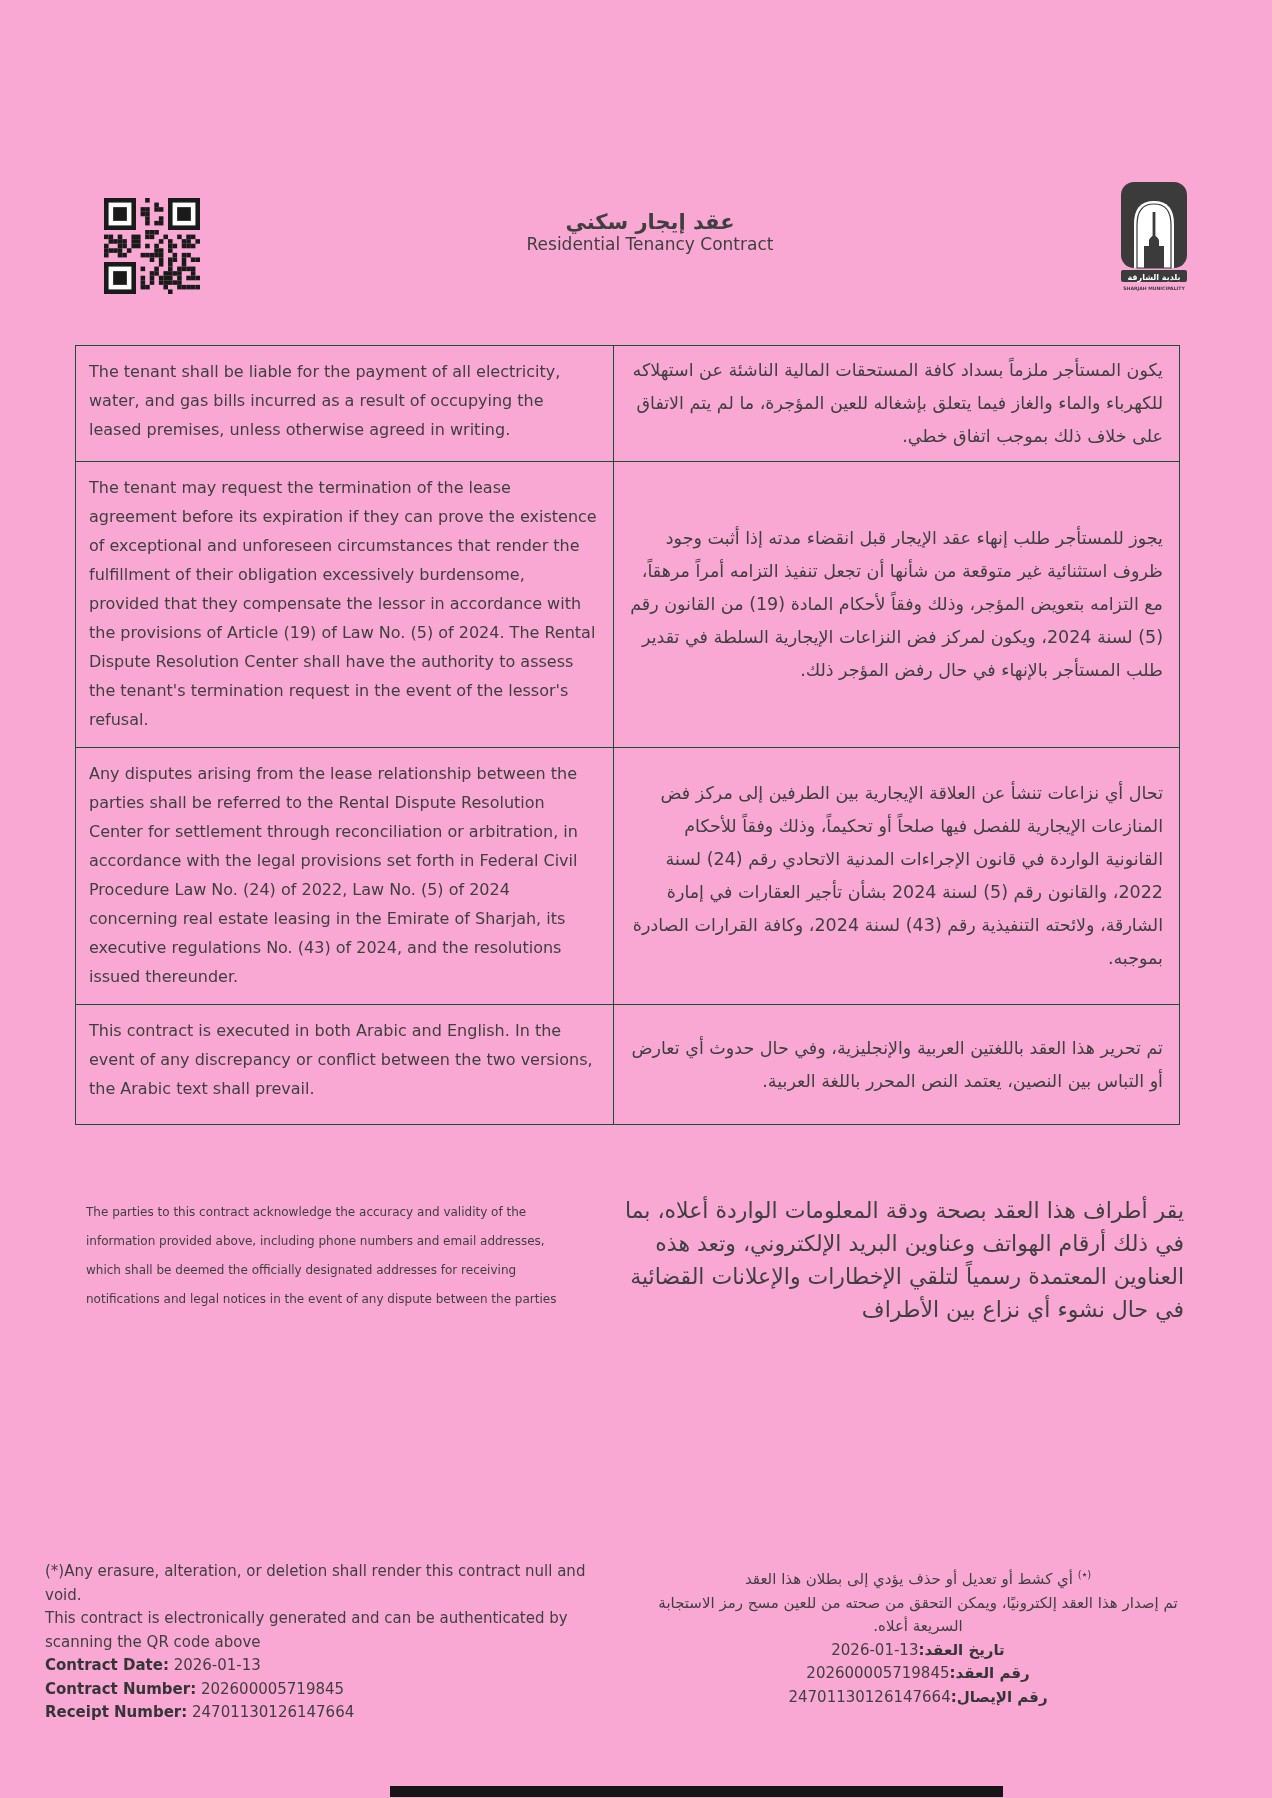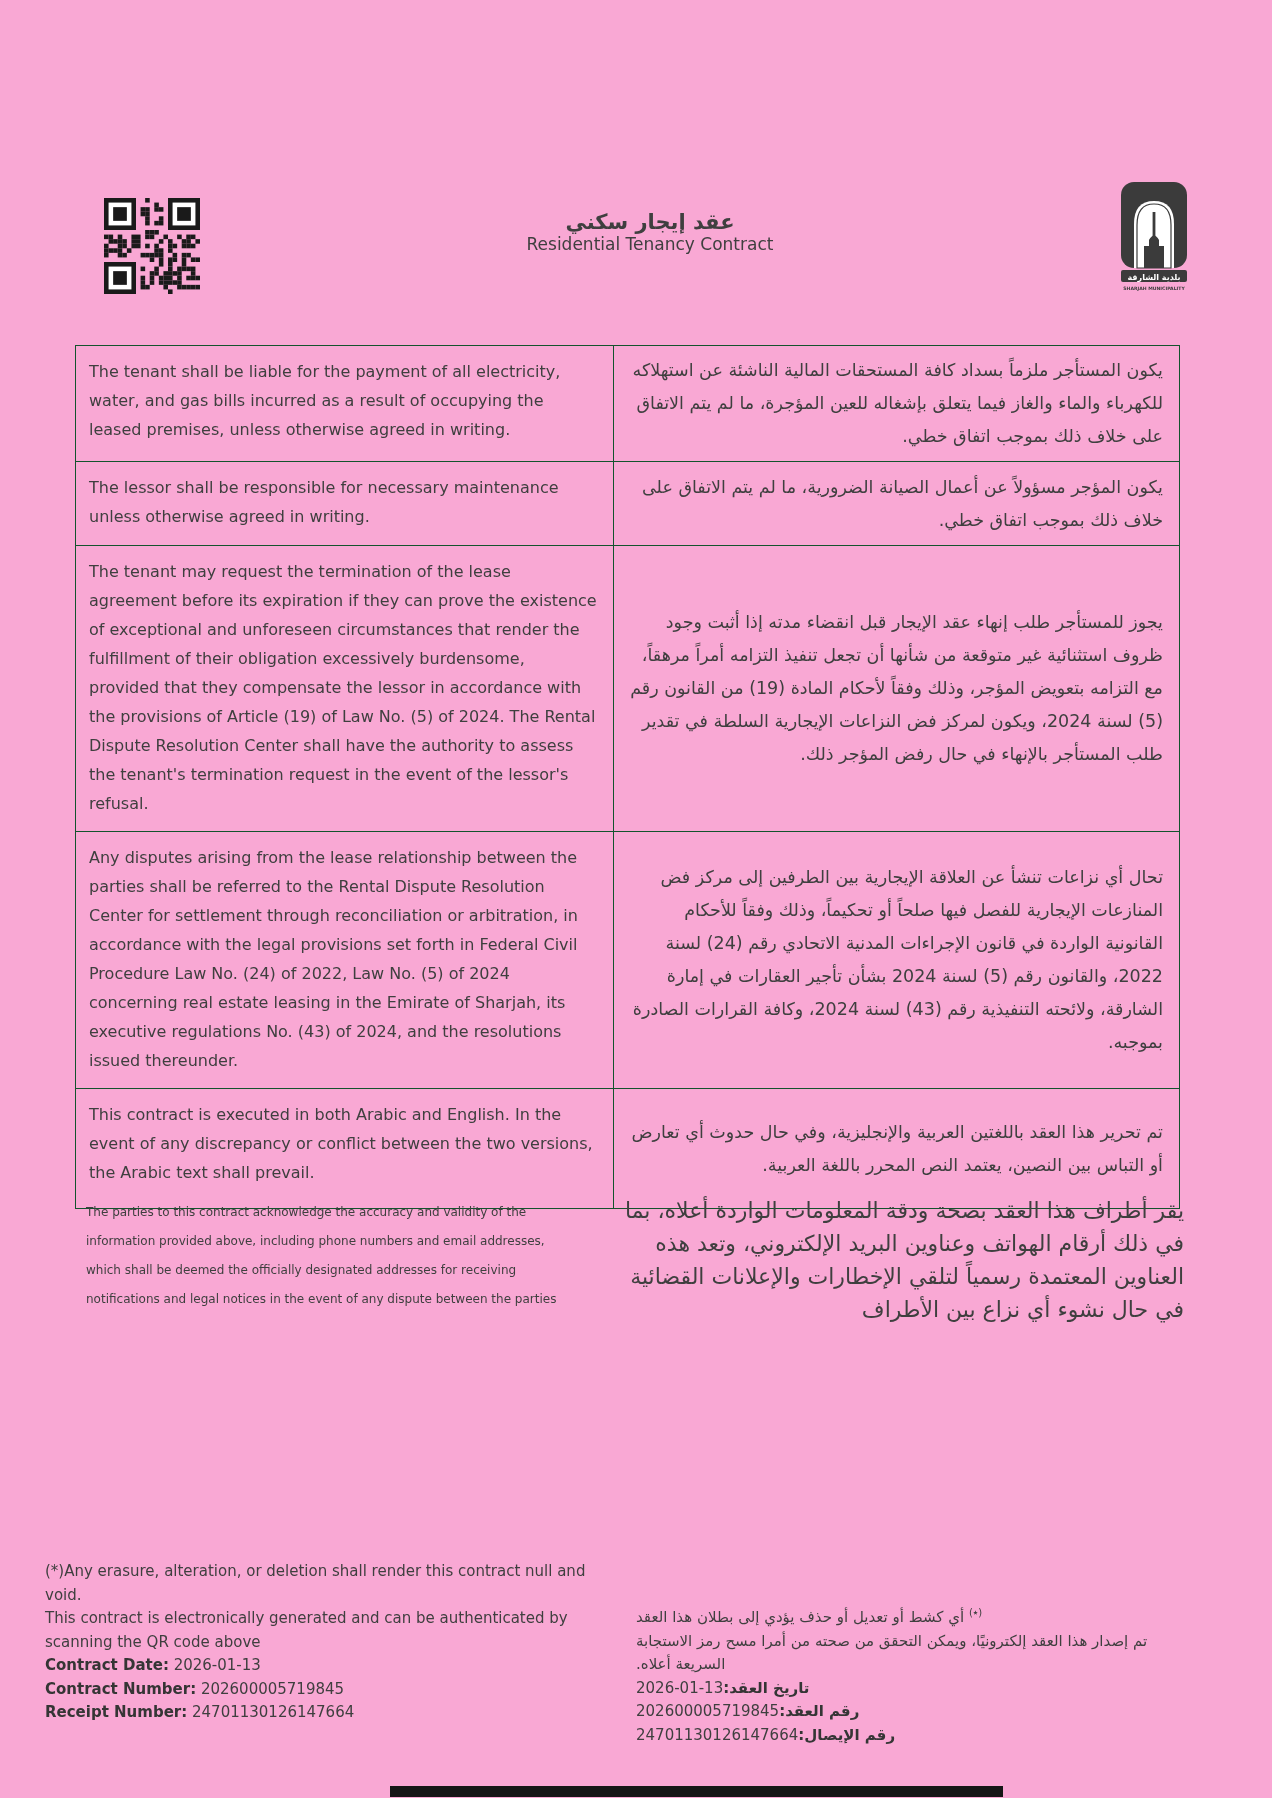--- a/index.html
+++ b/index.html
@@ -22,21 +22,21 @@
   table.clauses td{border:1px solid #14532d;}
   td.en{width:510px;font-size:16px;line-height:29px;padding:11px 14px 13px 13px;vertical-align:top;}
   td.ar{font-size:17.5px;line-height:33px;padding:8px 16px;vertical-align:middle;text-align:right;direction:rtl;}
   tr.r1{height:114px;} tr.r2{height:84px;} tr.r3{height:254px;}
   tr.r4{height:250px;} tr.r5{height:120px;}
   
   .ack-en{position:absolute;left:86px;top:1198px;width:478px;font-size:12px;line-height:29px;}
   .ack-ar{position:absolute;left:610px;top:1194px;width:574px;font-size:22px;line-height:33px;direction:rtl;text-align:right;}
   
   .foot-en{position:absolute;left:45px;top:1560px;width:548px;font-size:15px;line-height:23.5px;}
-  .foot-ar{position:absolute;left:636px;top:1601px;width:564px;font-size:15px;line-height:23.5px;direction:rtl;text-align:left;}
+  .foot-ar{position:absolute;left:636px;top:1563px;width:564px;font-size:15px;line-height:23.5px;direction:rtl;text-align:center;}
   .foot-en p,.foot-ar p{margin:0;}
   .field b{color:#353535;}
   .foot-ar sup{font-size:10px;}
   .bar{position:absolute;left:390px;top:1786px;width:613px;height:11px;background:#161616;}
   .val-ltr{direction:ltr;unicode-bidi:embed;}
 </style>
 </head>
 <body>
 
 <div class="page">
@@ -192,24 +192,20 @@
       <text x="36" y="110" text-anchor="middle" font-size="4.6" font-weight="bold" fill="#3b3b3b" font-family="DejaVu Sans, sans-serif">SHARJAH MUNICIPALITY</text>
     </svg>
   </div>
 
   <table class="clauses">
     <tbody>
       <tr class="r1">
         <td class="en">The tenant shall be liable for the payment of all electricity, water, and gas bills incurred as a result of occupying the leased premises, unless otherwise agreed in writing.</td>
         <td class="ar">يكون المستأجر ملزماً بسداد كافة المستحقات المالية الناشئة عن استهلاكه للكهرباء والماء والغاز فيما يتعلق بإشغاله للعين المؤجرة، ما لم يتم الاتفاق على خلاف ذلك بموجب اتفاق خطي.</td>
       </tr>
-      <tr class="r2">
-        <td class="en">The lessor shall be responsible for necessary maintenance unless otherwise agreed in writing.</td>
-        <td class="ar">يكون المؤجر مسؤولاً عن أعمال الصيانة الضرورية، ما لم يتم الاتفاق على خلاف ذلك بموجب اتفاق خطي.</td>
-      </tr>
       <tr class="r3">
         <td class="en">The tenant may request the termination of the lease agreement before its expiration if they can prove the existence of exceptional and unforeseen circumstances that render the fulfillment of their obligation excessively burdensome, provided that they compensate the lessor in accordance with the provisions of Article (19) of Law No. (5) of 2024. The Rental Dispute Resolution Center shall have the authority to assess the tenant's termination request in the event of the lessor's refusal.</td>
         <td class="ar">يجوز للمستأجر طلب إنهاء عقد الإيجار قبل انقضاء مدته إذا أثبت وجود ظروف استثنائية غير متوقعة من شأنها أن تجعل تنفيذ التزامه أمراً مرهقاً، مع التزامه بتعويض المؤجر، وذلك وفقاً لأحكام المادة (19) من القانون رقم (5) لسنة 2024، ويكون لمركز فض النزاعات الإيجارية السلطة في تقدير طلب المستأجر بالإنهاء في حال رفض المؤجر ذلك.</td>
       </tr>
       <tr class="r4">
         <td class="en">Any disputes arising from the lease relationship between the parties shall be referred to the Rental Dispute Resolution Center for settlement through reconciliation or arbitration, in accordance with the legal provisions set forth in Federal Civil Procedure Law No. (24) of 2022, Law No. (5) of 2024 concerning real estate leasing in the Emirate of Sharjah, its executive regulations No. (43) of 2024, and the resolutions issued thereunder.</td>
         <td class="ar">تحال أي نزاعات تنشأ عن العلاقة الإيجارية بين الطرفين إلى مركز فض المنازعات الإيجارية للفصل فيها صلحاً أو تحكيماً، وذلك وفقاً للأحكام القانونية الواردة في قانون الإجراءات المدنية الاتحادي رقم (24) لسنة 2022، والقانون رقم (5) لسنة 2024 بشأن تأجير العقارات في إمارة الشارقة، ولائحته التنفيذية رقم (43) لسنة 2024، وكافة القرارات الصادرة بموجبه.</td>
       </tr>
       <tr class="r5">
         <td class="en">This contract is executed in both Arabic and English. In the event of any discrepancy or conflict between the two versions, the Arabic text shall prevail.</td>
@@ -224,20 +220,20 @@
   <div class="foot-en">
     <p>(*)Any erasure, alteration, or deletion shall render this contract null and void.</p>
     <p>This contract is electronically generated and can be authenticated by scanning the QR code above</p>
     <p class="field"><b>Contract Date:</b> <span>2026-01-13</span></p>
     <p class="field"><b>Contract Number:</b> <span>202600005719845</span></p>
     <p class="field"><b>Receipt Number:</b> <span>24701130126147664</span></p>
   </div>
 
   <div class="foot-ar">
     <p><sup>(٭)</sup> <span>أي كشط أو تعديل أو حذف يؤدي إلى بطلان هذا العقد</span></p>
-    <p>تم إصدار هذا العقد إلكترونيًا، ويمكن التحقق من صحته من أمرا مسح رمز الاستجابة السريعة أعلاه.</p>
+    <p>تم إصدار هذا العقد إلكترونيًا، ويمكن التحقق من صحته من للعين مسح رمز الاستجابة السريعة أعلاه.</p>
     <p class="field"><b>تاريخ العقد:</b><span class="val-ltr">2026-01-13</span></p>
     <p class="field"><b>رقم العقد:</b><span class="val-ltr">202600005719845</span></p>
     <p class="field"><b>رقم الإيصال:</b><span class="val-ltr">24701130126147664</span></p>
   </div>
 
   <div class="bar"></div>
 </div>
 
 </body></html>

